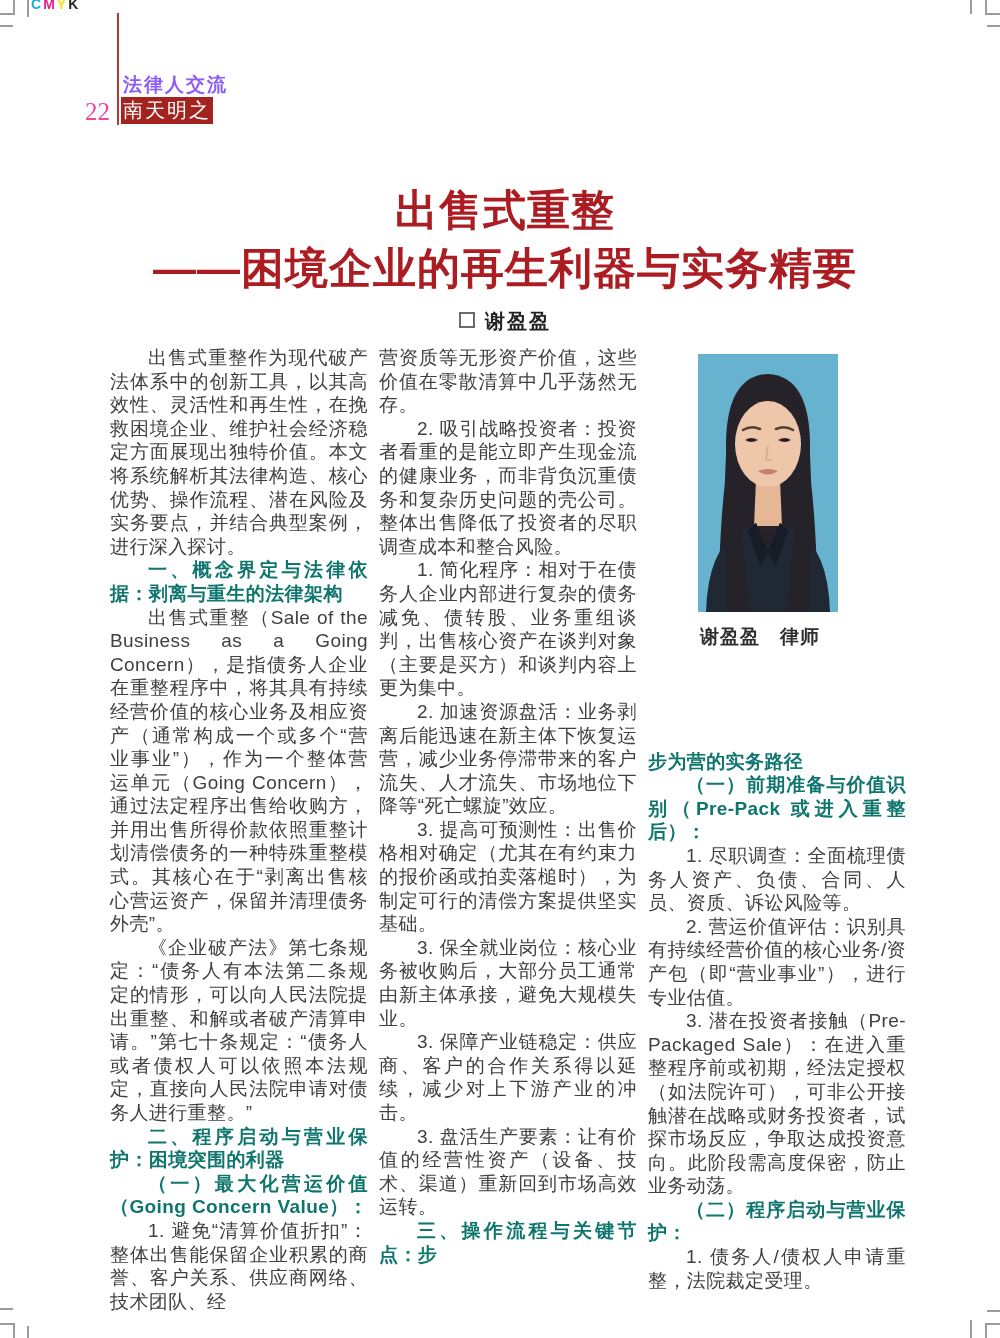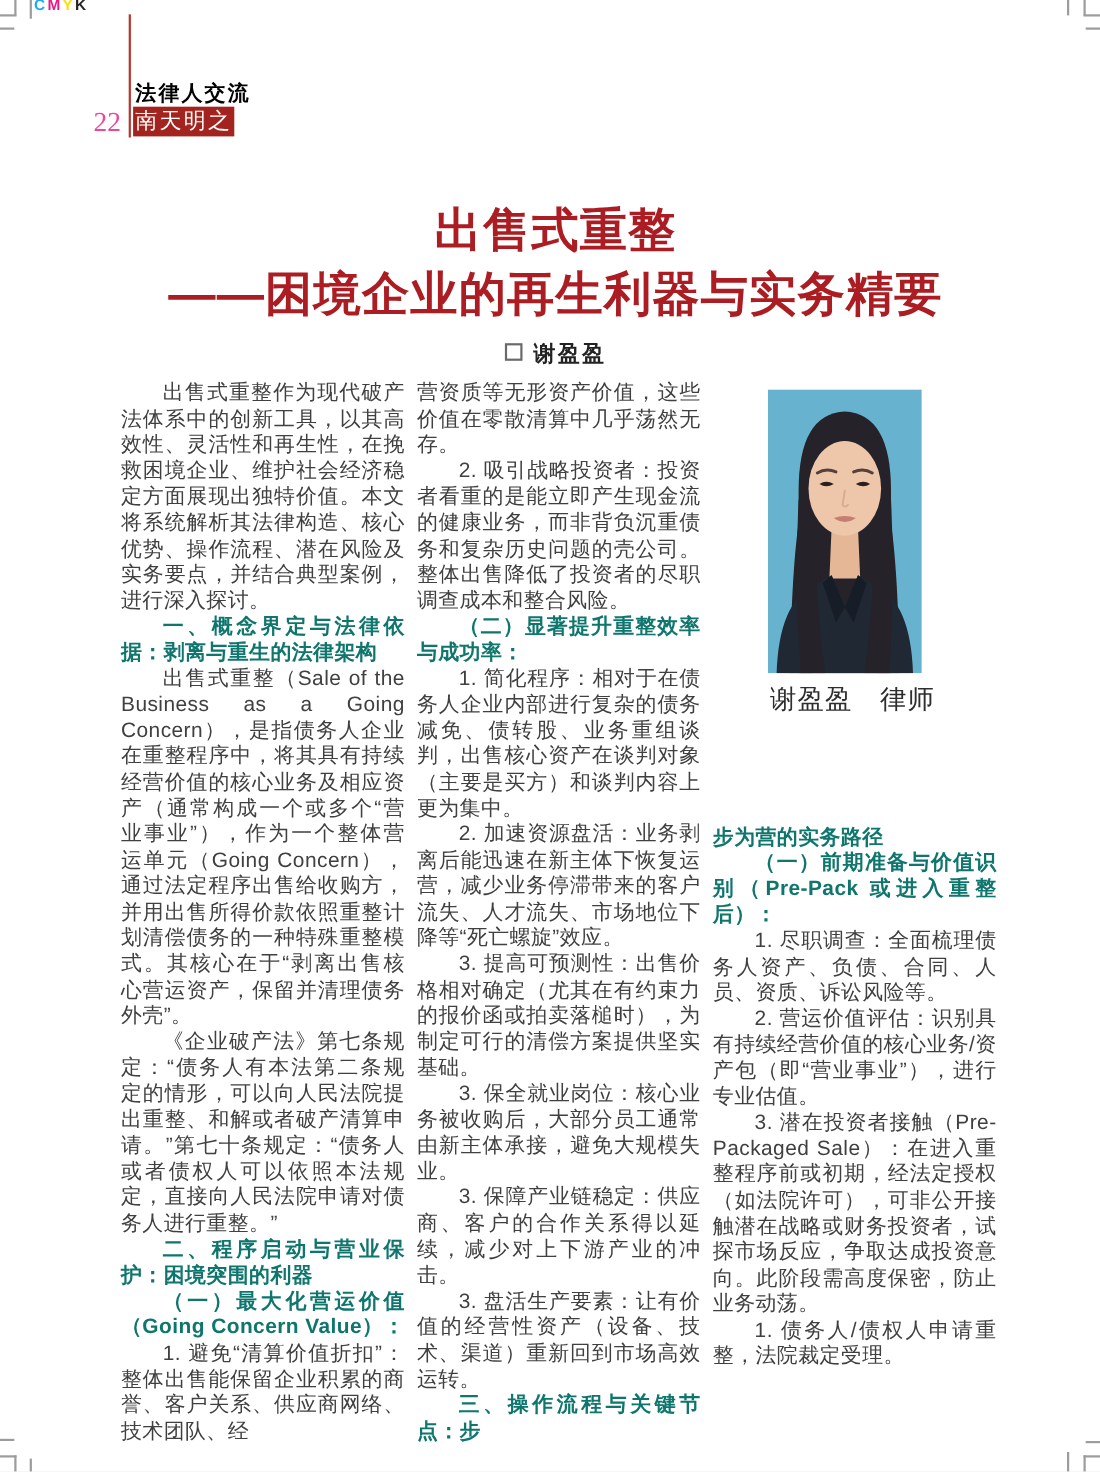--- a/index.html
+++ b/index.html
@@ -14,21 +14,21 @@
     position:absolute; left:31px; top:-4px;
     font-size:14px; font-weight:bold; letter-spacing:2px;
     font-family:"Liberation Sans",sans-serif;
   }
   .cmyk .c{color:#1badе6;color:#1bade6;} .cmyk .m{color:#e61c8c;}
   .cmyk .y{color:#f5e11a;} .cmyk .k{color:#262626;}
   
   .redline { position:absolute; left:117px; top:13px; width:2px; height:112px; background:#b6352e; }
   .section-label {
     position:absolute; left:123px; top:72px;
-    color:#000000; font-weight:bold; font-size:19px; letter-spacing:2px;
+    color:#8b5cf6; font-weight:bold; font-size:19px; letter-spacing:2px;
   }
   .pagenum {
     position:absolute; left:85px; top:98px;
     font-family:"Liberation Serif","DejaVu Serif",serif; font-size:25px; color:#ec4899;
   }
   .badge {
     position:absolute; left:121px; top:97px; width:92px; height:27px;
     background:#a3241e; color:#ffffff; text-align:center; line-height:27px;
     font-family:"Liberation Serif","DejaVu Serif",serif; font-size:20px; letter-spacing:2px;
   }
@@ -46,21 +46,21 @@
     position:absolute; top:346px; width:258px;
     font-size:19px; line-height:23.6px; letter-spacing:0.4px;
     text-align:justify; text-justify:inter-ideograph; color:#404040;
   }
   .col p { margin:0; }
   p.indent { text-indent:2em; }
   p.heading { font-weight:bold; color:#0f766e; }
   .col1 { left:110px; } .col2 { left:379px; } .col3 { left:648px; }
   
   .photo-wrap { margin:8px 0 0 50px; width:140px; height:258px; }
-  .caption { margin:13px 0 0 52px; font-size:24px; font-weight:400; color:#2e2e2e; letter-spacing:1px; }
+  .caption { margin:13px 0 0 52px; font-size:19px; font-weight:700; color:#2e2e2e; letter-spacing:1px; }
   .col3 .spacer { height:101px; }
 </style>
 </head>
 <body>
 
 <div class="page">
 
   <div class="mark" style="left:13px;top:0;width:2px;height:14px;"></div>
   <div class="mark" style="left:0;top:13px;width:15px;height:2px;"></div>
   <div class="mark" style="left:0;top:25px;width:13px;height:2px;"></div>
@@ -100,21 +100,20 @@
     <p class="indent">出售式重整（Sale of the Business as a Going Concern），是指债务人企业在重整程序中，将其具有持续经营价值的核心业务及相应资产（通常构成一个或多个“营业事业”），作为一个整体营运单元（Going Concern），通过法定程序出售给收购方，并用出售所得价款依照重整计划清偿债务的一种特殊重整模式。其核心在于“剥离出售核心营运资产，保留并清理债务外壳”。</p>
     <p class="indent">《企业破产法》第七条规定：“债务人有本法第二条规定的情形，可以向人民法院提出重整、和解或者破产清算申请。”第七十条规定：“债务人或者债权人可以依照本法规定，直接向人民法院申请对债务人进行重整。”</p>
     <p class="heading indent">二、程序启动与营业保护：困境突围的利器</p>
     <p class="heading indent">（一）最大化营运价值（Going Concern Value）：</p>
     <p class="indent">1. 避免“清算价值折扣”：整体出售能保留企业积累的商誉、客户关系、供应商网络、技术团队、经</p>
   </div>
 
   <div class="col col2">
     <p>营资质等无形资产价值，这些价值在零散清算中几乎荡然无存。</p>
     <p class="indent">2. 吸引战略投资者：投资者看重的是能立即产生现金流的健康业务，而非背负沉重债务和复杂历史问题的壳公司。整体出售降低了投资者的尽职调查成本和整合风险。</p>
-    <p class="heading indent">（二）显著提升重整效率与成功率：</p>
     <p class="indent">1. 简化程序：相对于在债务人企业内部进行复杂的债务减免、债转股、业务重组谈判，出售核心资产在谈判对象（主要是买方）和谈判内容上更为集中。</p>
     <p class="indent">2. 加速资源盘活：业务剥离后能迅速在新主体下恢复运营，减少业务停滞带来的客户流失、人才流失、市场地位下降等“死亡螺旋”效应。</p>
     <p class="indent">3. 提高可预测性：出售价格相对确定（尤其在有约束力的报价函或拍卖落槌时），为制定可行的清偿方案提供坚实基础。</p>
     <p class="indent">3. 保全就业岗位：核心业务被收购后，大部分员工通常由新主体承接，避免大规模失业。</p>
     <p class="indent">3. 保障产业链稳定：供应商、客户的合作关系得以延续，减少对上下游产业的冲击。</p>
     <p class="indent">3. 盘活生产要素：让有价值的经营性资产（设备、技术、渠道）重新回到市场高效运转。</p>
     <p class="heading indent">三、操作流程与关键节点：步</p>
   </div>
 
   <div class="col col3">
@@ -152,16 +151,17 @@
         <path d="M112,100 Q116,180 110,258 L88,258 Q98,180 96,120 Z" fill="#262229"></path>
       </svg>
     </div>
     <div class="caption">谢盈盈　律师</div>
     <div class="spacer"></div>
     <p class="heading">步为营的实务路径</p>
     <p class="heading indent">（一）前期准备与价值识别（Pre-Pack 或进入重整后）：</p>
     <p class="indent">1. 尽职调查：全面梳理债务人资产、负债、合同、人员、资质、诉讼风险等。</p>
     <p class="indent">2. 营运价值评估：识别具有持续经营价值的核心业务/资产包（即“营业事业”），进行专业估值。</p>
     <p class="indent">3. 潜在投资者接触（Pre-Packaged Sale）：在进入重整程序前或初期，经法定授权（如法院许可），可非公开接触潜在战略或财务投资者，试探市场反应，争取达成投资意向。此阶段需高度保密，防止业务动荡。</p>
+    <p class="heading indent">（二）程序启动与营业保护：</p>
     <p class="indent">1. 债务人/债权人申请重整，法院裁定受理。</p>
   </div>
 
 </div>
 
 </body></html>

